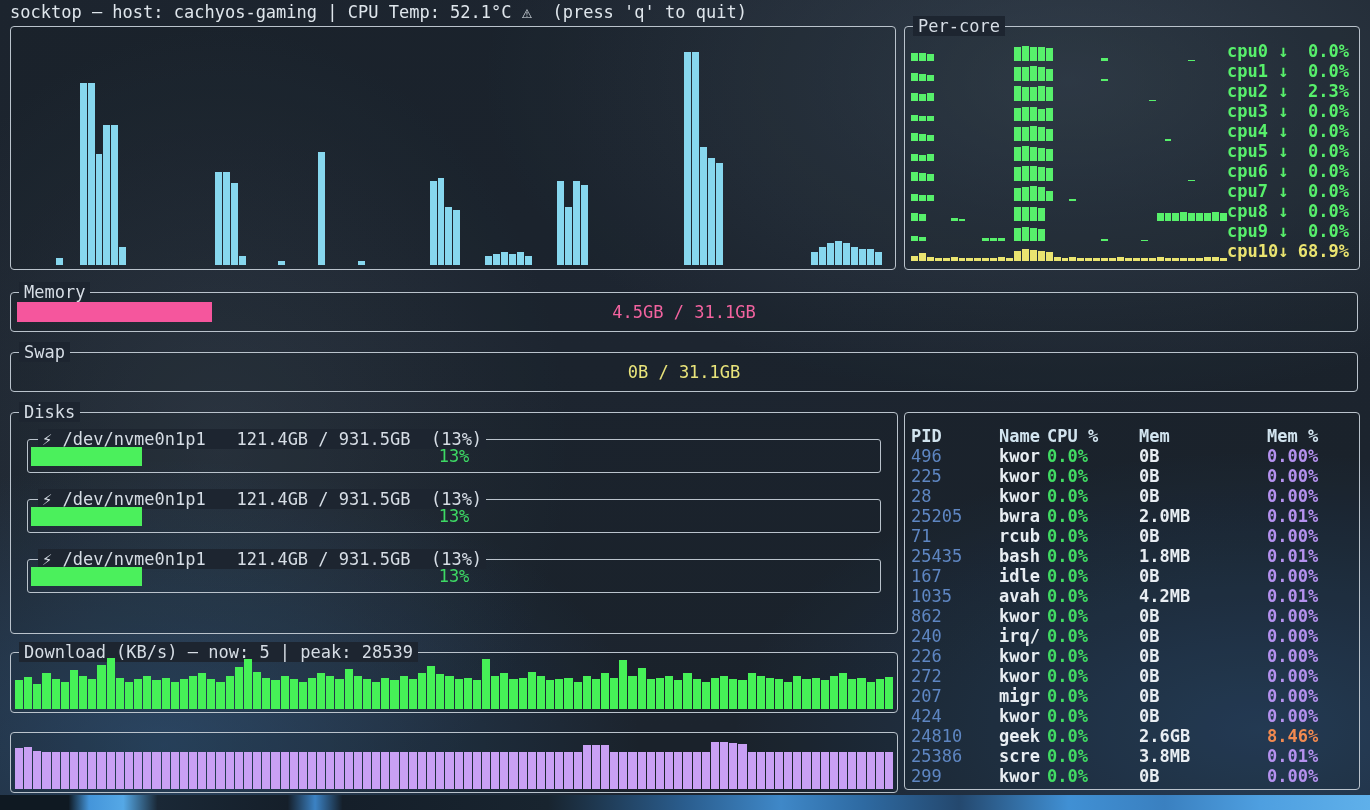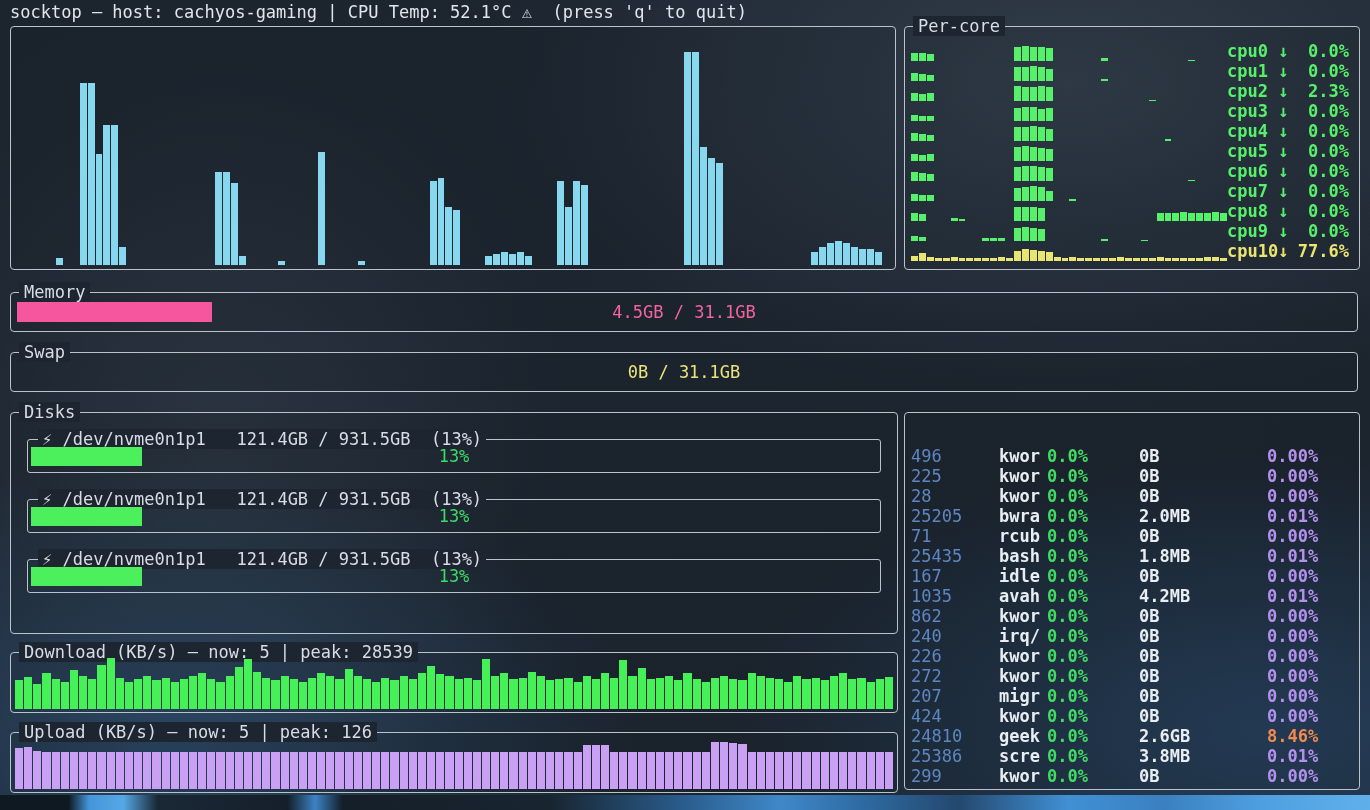--- a/index.html
+++ b/index.html
@@ -704,21 +704,21 @@
             <div style="height: 22%; background: var(--core-yellow);"></div>
             <div style="height: 20%; background: var(--core-yellow);"></div>
             <div style="height: 18%; background: var(--core-yellow);"></div>
             <div style="height: 15%; background: var(--core-yellow);"></div>
             <div style="height: 20%; background: var(--core-yellow);"></div>
             <div style="height: 18%; background: var(--core-yellow);"></div>
             <div style="height: 22%; background: var(--core-yellow);"></div>
             <div style="height: 25%; background: var(--core-yellow);"></div>
             <div style="height: 20%; background: var(--core-yellow);"></div>
           </div>
-          <div class="percore-label" style="color: var(--core-yellow);"><span>cpu10↓</span><span>77.6%</span></div>
+          <div class="percore-label" style="color: var(--core-yellow);"><span>cpu10↓</span><span>68.9%</span></div>
         </div>
       </div>
   </section>
 
   <section class="panel" id="memory-panel">
     <span class="panel-title">Memory</span>
     <div class="gauge">
       <div class="gauge-fill" id="memory-fill" style="width: 14.5%;"></div>
       <div class="gauge-text">4.5GB / 31.1GB</div>
     </div>
@@ -747,20 +747,27 @@
         </div>
         <div class="disk-box" style="top: 146px;">
           <span class="disk-label">⚡ /dev/nvme0n1p1   121.4GB / 931.5GB  (13%)</span>
           <div class="disk-fill" style="width: 13%;"></div>
           <div class="disk-pct">13%</div>
         </div>
       </div>
   </section>
 
   <section class="panel" id="processes-panel">
+    <div class="proc-header">
+      <span class="c-pid">PID</span>
+      <span class="c-name">Name</span>
+      <span class="c-cpu">CPU %</span>
+      <span class="c-mem">Mem</span>
+      <span class="c-memp">Mem %</span>
+    </div>
     <div id="process-rows">
         <div class="proc-row"><span class="c-pid">496</span><span class="c-name">kwor</span><span class="c-cpu">0.0%</span><span class="c-mem">0B</span><span class="c-memp">0.00%</span></div>
         <div class="proc-row"><span class="c-pid">225</span><span class="c-name">kwor</span><span class="c-cpu">0.0%</span><span class="c-mem">0B</span><span class="c-memp">0.00%</span></div>
         <div class="proc-row"><span class="c-pid">28</span><span class="c-name">kwor</span><span class="c-cpu">0.0%</span><span class="c-mem">0B</span><span class="c-memp">0.00%</span></div>
         <div class="proc-row"><span class="c-pid">25205</span><span class="c-name">bwra</span><span class="c-cpu">0.0%</span><span class="c-mem">2.0MB</span><span class="c-memp">0.01%</span></div>
         <div class="proc-row"><span class="c-pid">71</span><span class="c-name">rcub</span><span class="c-cpu">0.0%</span><span class="c-mem">0B</span><span class="c-memp">0.00%</span></div>
         <div class="proc-row"><span class="c-pid">25435</span><span class="c-name">bash</span><span class="c-cpu">0.0%</span><span class="c-mem">1.8MB</span><span class="c-memp">0.01%</span></div>
         <div class="proc-row"><span class="c-pid">167</span><span class="c-name">idle</span><span class="c-cpu">0.0%</span><span class="c-mem">0B</span><span class="c-memp">0.00%</span></div>
         <div class="proc-row"><span class="c-pid">1035</span><span class="c-name">avah</span><span class="c-cpu">0.0%</span><span class="c-mem">4.2MB</span><span class="c-memp">0.01%</span></div>
         <div class="proc-row"><span class="c-pid">862</span><span class="c-name">kwor</span><span class="c-cpu">0.0%</span><span class="c-mem">0B</span><span class="c-memp">0.00%</span></div>
@@ -871,21 +878,20 @@
         <div style="height: 70%; background: var(--down-bar);"></div>
         <div style="height: 58%; background: var(--down-bar);"></div>
         <div style="height: 60%; background: var(--down-bar);"></div>
         <div style="height: 52%; background: var(--down-bar);"></div>
         <div style="height: 58%; background: var(--down-bar);"></div>
         <div style="height: 62%; background: var(--down-bar);"></div>
       </div>
   </section>
 
   <section class="panel" id="upload-panel">
-    <span class="panel-title">Upload (KB/s) — now: 5 | peak: 126</span>
     <div class="chart" id="upload-chart">
         <div style="height: 78%; background: var(--up-bar);"></div>
         <div style="height: 80%; background: var(--up-bar);"></div>
         <div style="height: 74%; background: var(--up-bar);"></div>
         <div style="height: 72%; background: var(--up-bar);"></div>
         <div style="height: 72%; background: var(--up-bar);"></div>
         <div style="height: 72%; background: var(--up-bar);"></div>
         <div style="height: 72%; background: var(--up-bar);"></div>
         <div style="height: 72%; background: var(--up-bar);"></div>
         <div style="height: 72%; background: var(--up-bar);"></div>

